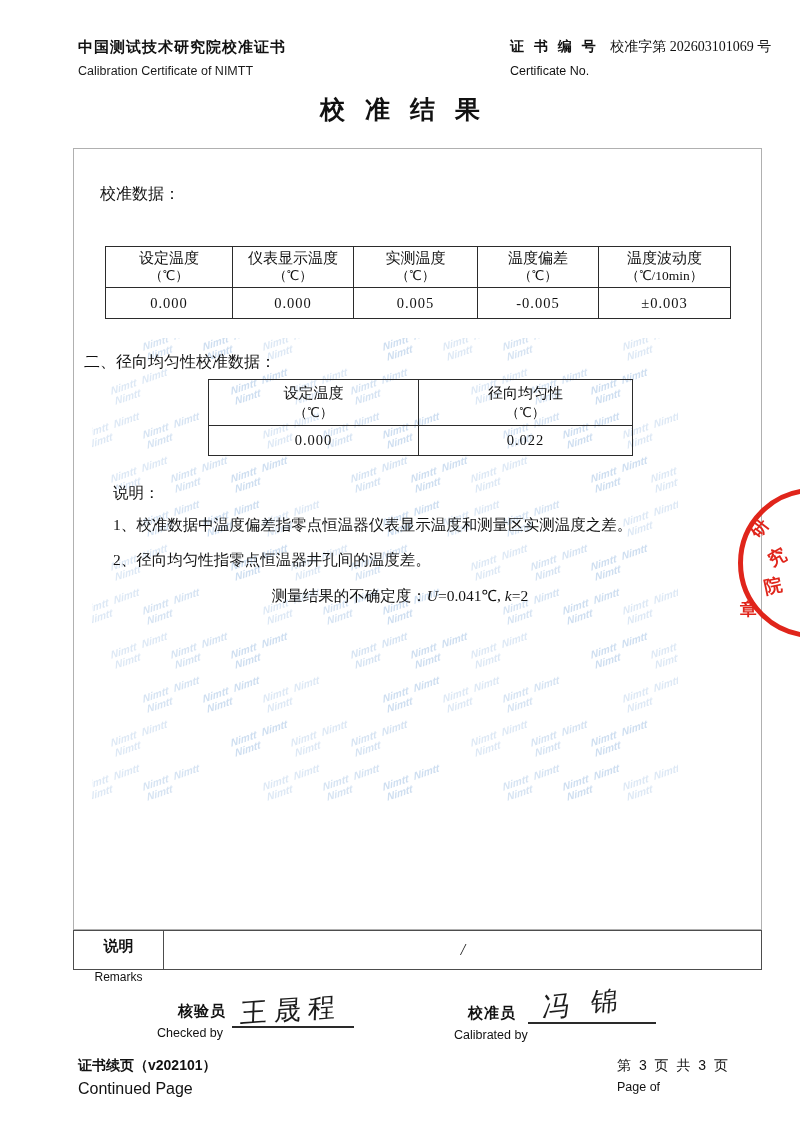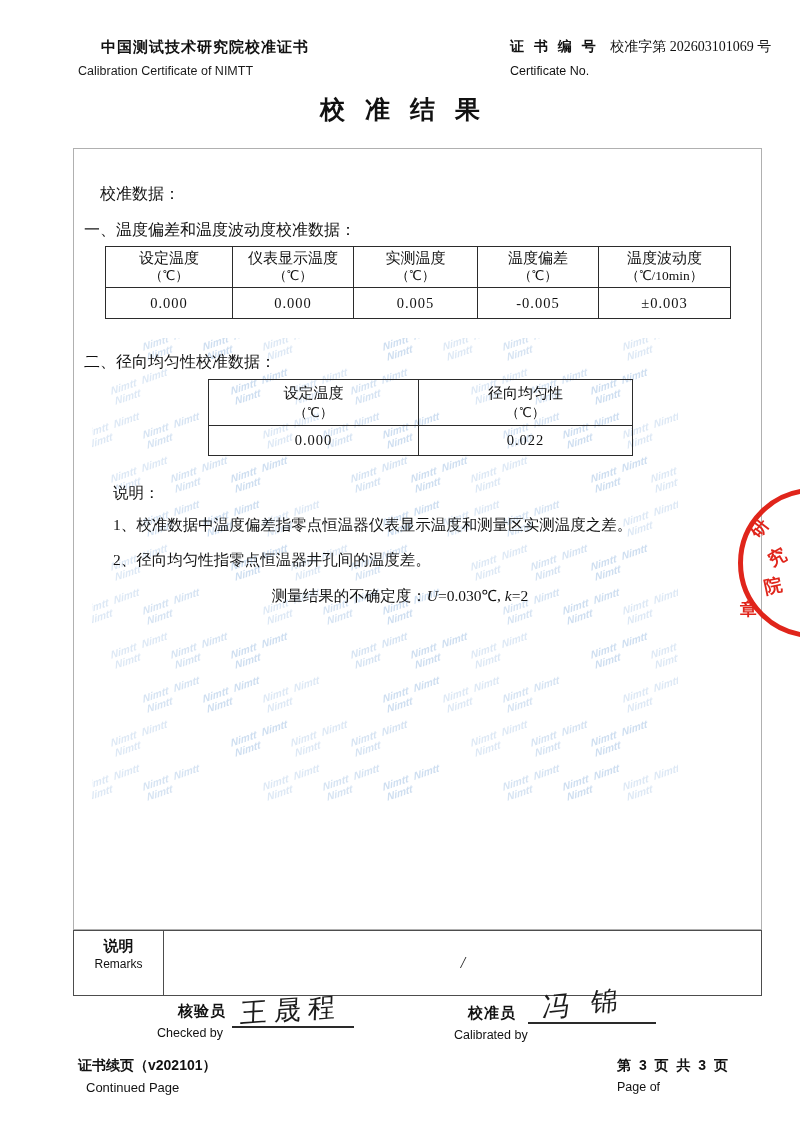--- a/index.html
+++ b/index.html
@@ -6,39 +6,39 @@
   html,body { background:#ffffff; }
   .page {
     position:relative; width:800px; height:1131px; margin:0 auto;
     background:#ffffff; overflow:hidden;
     font-family:"Liberation Serif", serif; color:#111;
   }
   .sans { font-family:"Liberation Sans", sans-serif; }
   .abs { position:absolute; }
 
   
-  .org-cn { left:78px; top:38px; font-size:15px; font-weight:bold; letter-spacing:1px;margin-left:23px; }
+  .org-cn { left:78px; top:38px; font-size:15px; font-weight:bold; letter-spacing:1px; }
   .org-en { left:78px; top:64px; font-size:12.5px; color:#1a1a1a; }
   .certno-line { left:510px; top:38px; font-size:14px; white-space:nowrap; }
   .certno-label { font-weight:bold; letter-spacing:3px; font-family:"Liberation Sans", sans-serif; }
   .certno-value { font-family:"Liberation Serif", serif; margin-left:8px; }
   .certno-en { left:510px; top:64px; font-size:12.5px; }
 
   
   .title-cn { left:0; top:93px; width:800px; text-align:center; font-size:25px;
               font-weight:bold; letter-spacing:20px; text-indent:20px; }
   .title-en { left:0; top:128px; width:800px; text-align:center; font-size:12.5px; }
 
   
   .main-box { left:73px; top:148px; width:689px; height:782px; border:1px solid #b0b0b0; }
-  .remarks-box { left:73px; top:930px; width:689px; height:66px; border:1px solid #4d4d4d; }
+  .remarks-box { left:73px; top:930px; width:689px; height:40px; border:1px solid #4d4d4d; }
   .remarks-cell { position:absolute; left:0; top:0; width:90px; height:100%;
                   border-right:1px solid #4d4d4d; text-align:center; padding-top:6px; }
   .remarks-cn { font-size:15px; font-weight:bold; }
-  .remarks-en { font-size:12px; margin-top:1px; }
+  .remarks-en { font-size:12px; margin-top:14px; }
   .remarks-value { position:absolute; left:90px; top:0; width:598px; height:100%;
                    display:flex; align-items:center; justify-content:center;
                    font-size:16px; font-style:italic; }
 
   
   .lbl-data   { left:100px; top:184px; font-size:16px; }
   .sec1-title { left:84px;  top:220px; font-size:16px; }
   .sec2-title { left:84px;  top:352px; font-size:16px; }
   .notes-lbl  { left:113px; top:483px; font-size:15.5px; }
   .note1      { left:113px; top:515px; font-size:15.5px; }
@@ -72,22 +72,22 @@
   .handwriting {
     font-family:"DejaVu Sans", sans-serif; color:#1c1c1c; white-space:nowrap;
   }
   .checked-name { left:240px; top:992px; font-size:27px;
                   letter-spacing:7px; transform:rotate(-4deg) skewX(-6deg); }
   .calibrated-name { left:542px; top:985px; font-size:27px;
                   letter-spacing:22px; transform:rotate(-6deg) skewX(-10deg); }
 
   
   .foot-left-cn  { left:78px; top:1057px; font-size:14px; font-weight:bold; }
-  .foot-left-en  { left:86px; top:1080px; font-size:13px; }
-  .foot-right-cn { left:617px; top:1057px; font-size:14px; font-weight:bold; letter-spacing:2px; }
+  .foot-left-en  { left:78px; top:1080px; font-size:16px; }
+  .foot-right-cn { left:617px; top:1057px; font-size:14px; font-weight:normal; letter-spacing:2px; }
   .foot-right-en { left:617px; top:1080px; font-size:12.5px; }
 
   
   .watermark-layer { left:92px; top:338px; width:586px; height:472px;
                      overflow:hidden; pointer-events:none; z-index:0; }
   .wm-item { position:absolute; white-space:pre; font-family:"Liberation Sans", sans-serif;
              font-weight:bold; font-style:italic; font-size:10.5px; line-height:11px;
              transform:rotate(-19deg) skewX(-12deg); }
 
   
@@ -280,21 +280,20 @@
     <span class="certno-label">证 书 编 号</span>
     <span class="certno-value">校准字第 202603101069 号</span>
   </div>
   <div class="abs certno-en sans z1">Certificate No.</div>
 
   <div class="abs title-cn sans z1">校准结果</div>
 
   <div class="abs main-box z1"></div>
 
   <div class="abs lbl-data z1">校准数据：</div>
-  <div class="abs sec1-title z1">一、温度偏差和温度波动度校准数据：</div>
 
   <table class="abs t1 z1">
     <colgroup>
         <col style="width:127px">
         <col style="width:121px">
         <col style="width:124px">
         <col style="width:121px">
         <col style="width:132px">
       </colgroup>
     <tbody>
@@ -353,21 +352,21 @@
       <td>0.022</td>
     </tr>
   </tbody>
     </table>
 
   <div class="abs notes-lbl z1">说明：</div>
   <div class="abs note1 z1">1、校准数据中温度偏差指零点恒温器仪表显示温度和测量区实测温度之差。</div>
   <div class="abs note2 z1">2、径向均匀性指零点恒温器井孔间的温度差。</div>
 
   <div class="abs uncert z1">
-    <span>测量结果的不确定度：</span><i>U</i><span>=0.030℃, </span><i>k</i><span>=2</span>
+    <span>测量结果的不确定度：</span><i>U</i><span>=0.041℃, </span><i>k</i><span>=2</span>
   </div>
 
   <div class="abs remarks-box z1">
     <div class="remarks-cell sans">
       <div class="remarks-cn">说明</div>
       <div class="remarks-en">Remarks</div>
     </div>
     <div class="remarks-value">/</div>
   </div>
 

